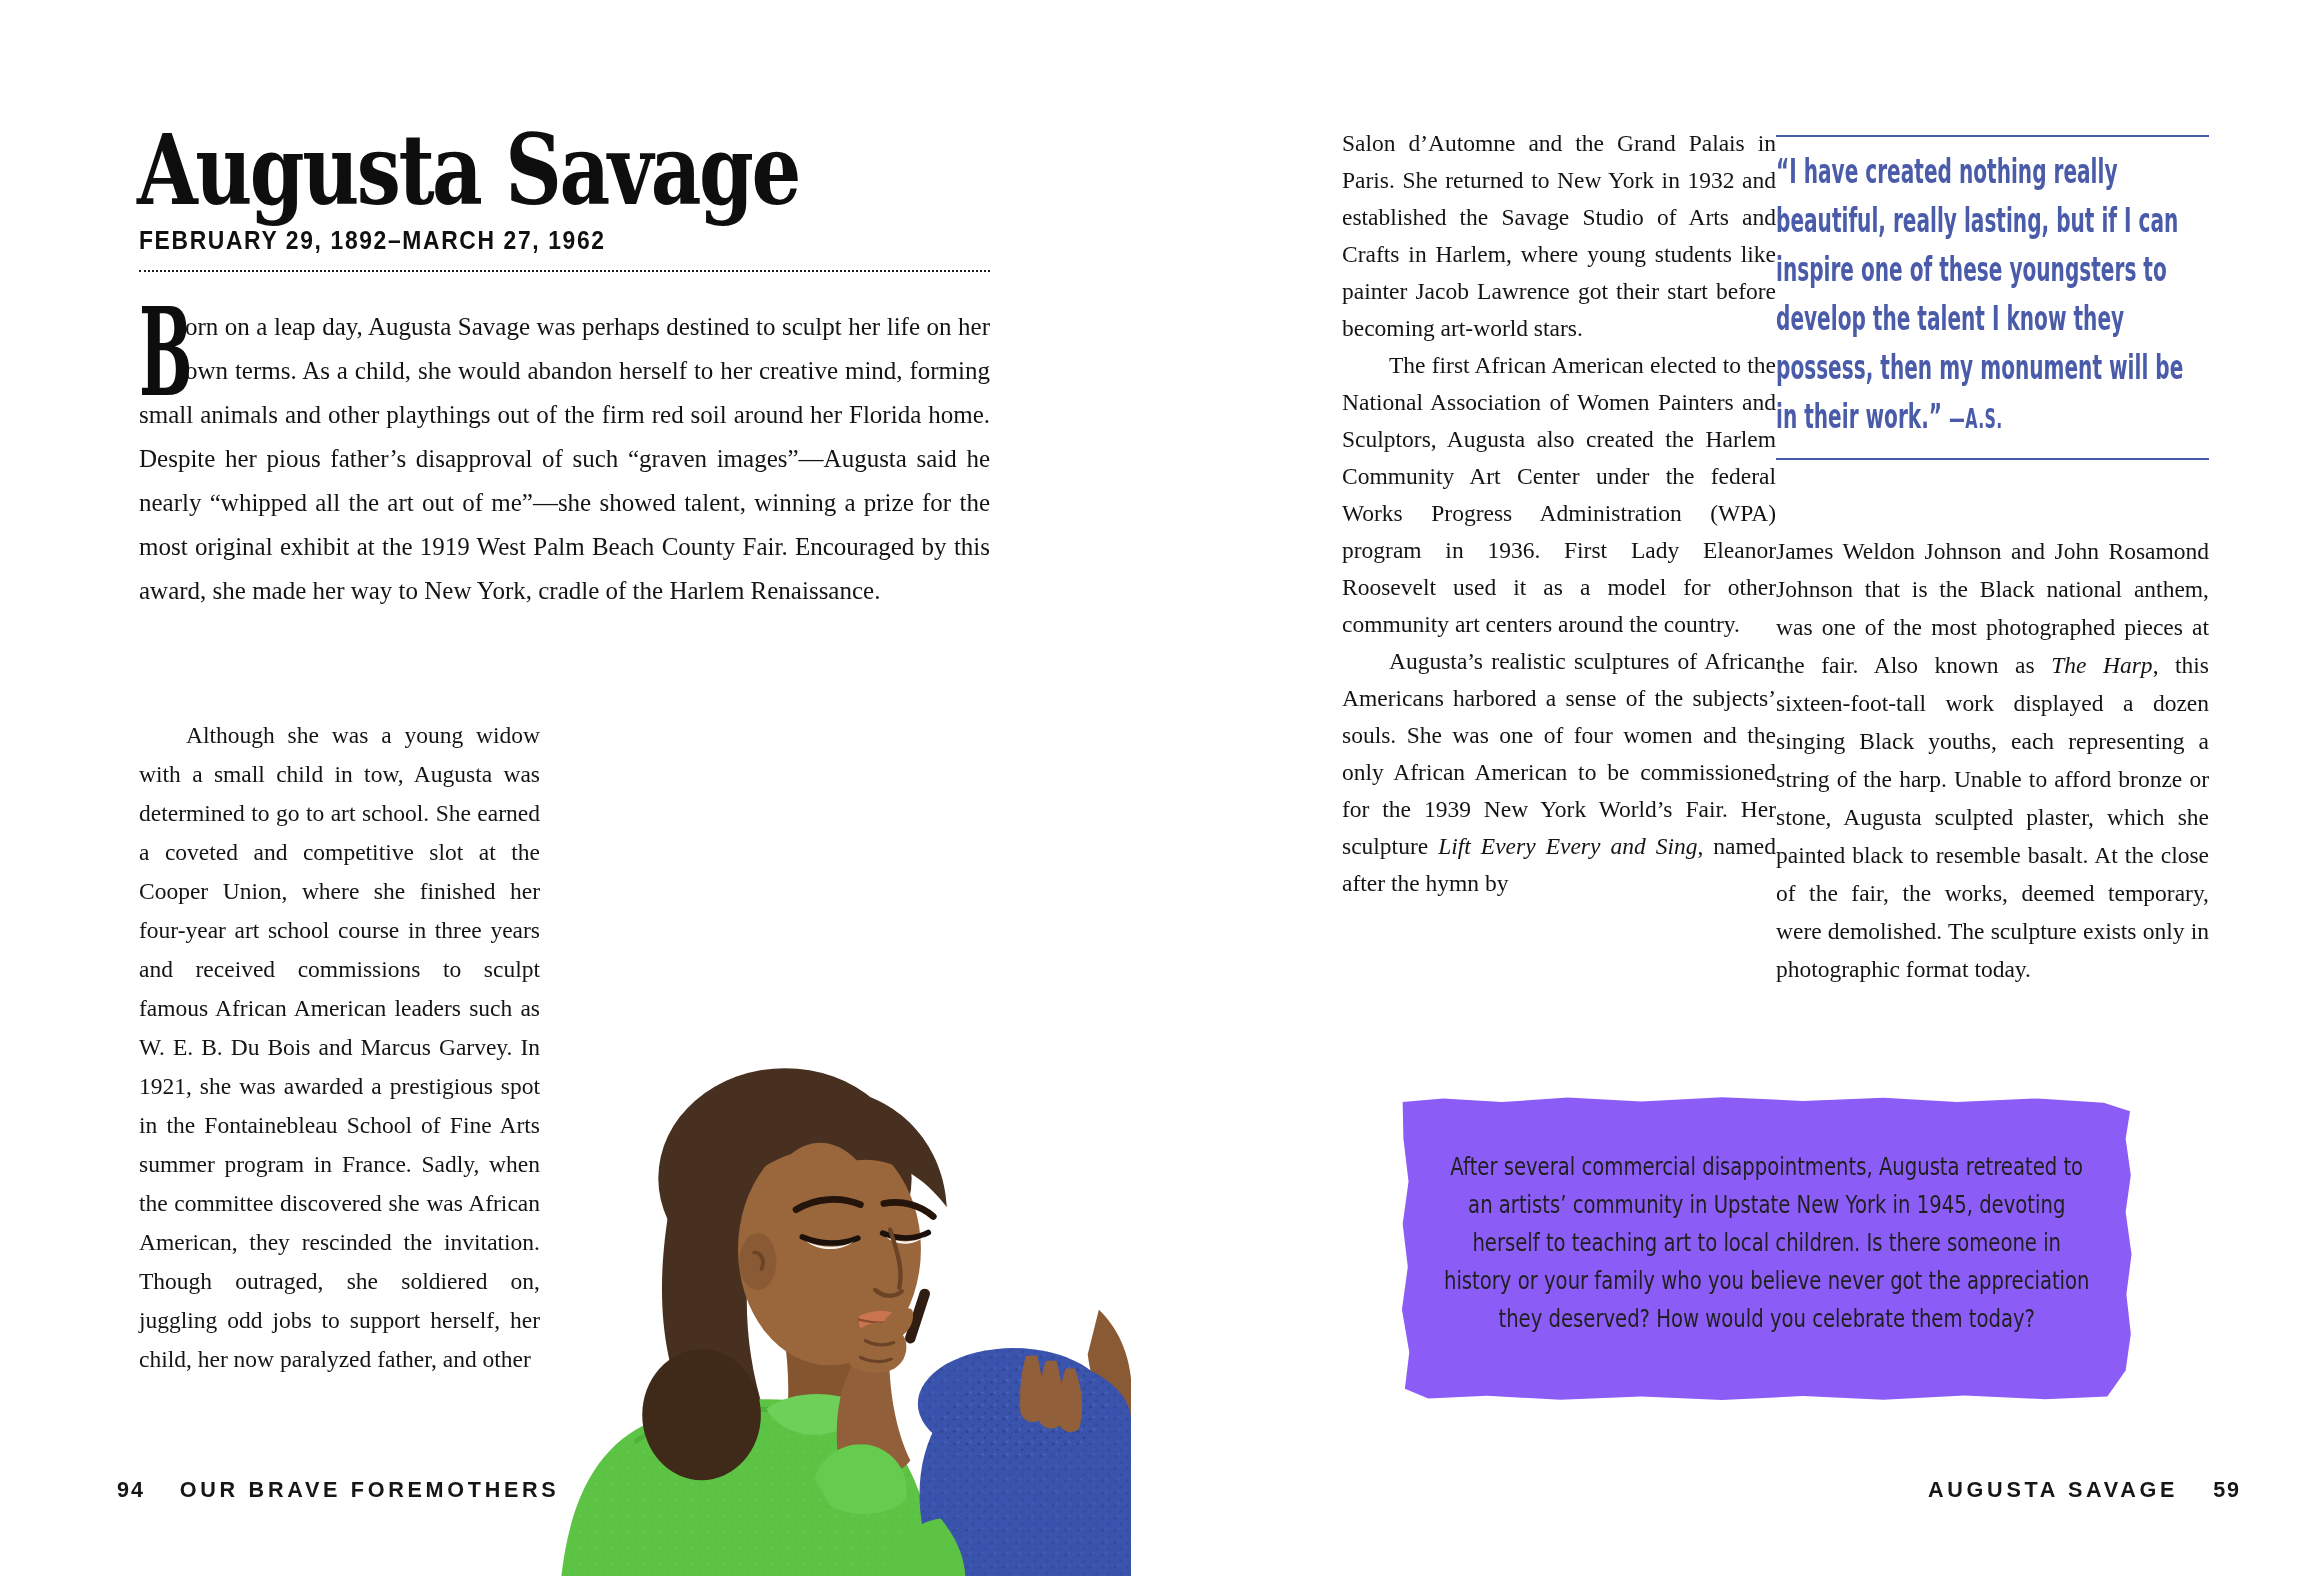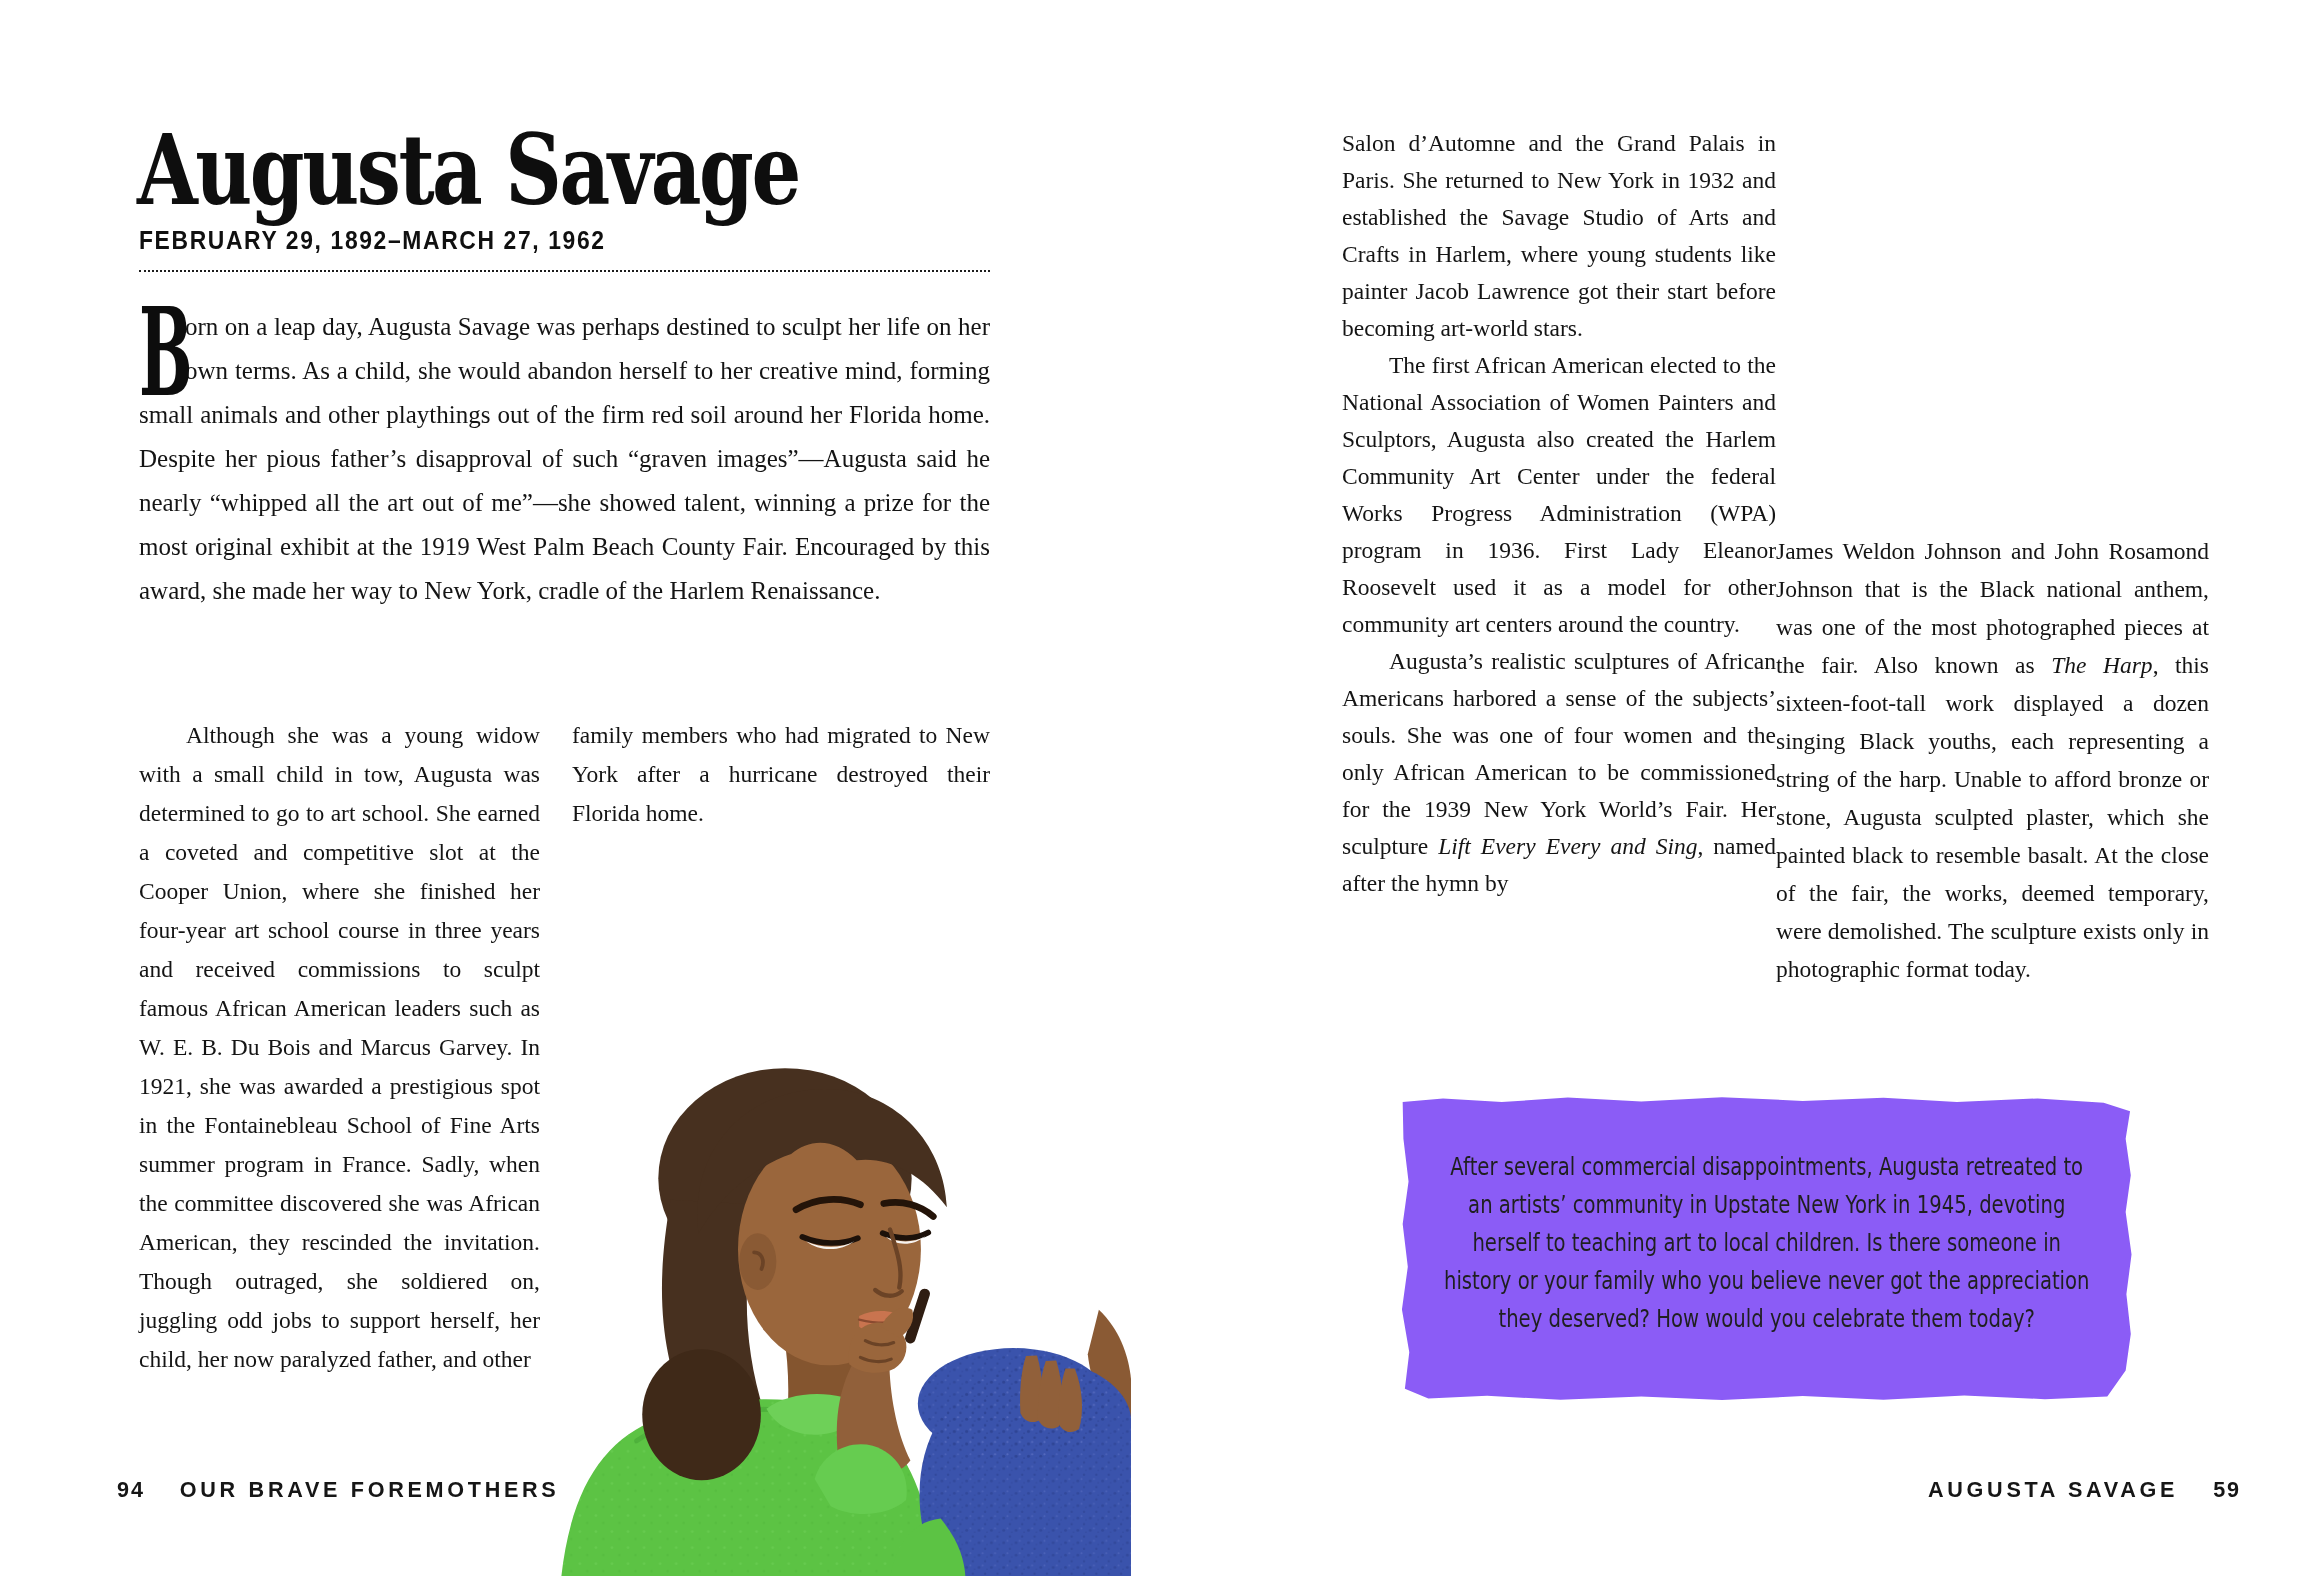--- a/index.html
+++ b/index.html
@@ -66,21 +66,20 @@
   <div class="dotted-rule"></div>
 
   <div class="intro">
     <span class="dropcap">B</span><span>orn on a leap day, Augusta Savage was perhaps destined to sculpt her life on her own terms. As a child, she would abandon herself to her creative mind, forming small animals and other playthings out of the firm red soil around her Florida home. Despite her pious father’s disapproval of such “graven images”—Augusta said he nearly “whipped all the art out of me”—she showed talent, winning a prize for the most original exhibit at the 1919 West Palm Beach County Fair. Encouraged by this award, she made her way to New York, cradle of the Harlem Renaissance.</span>
   </div>
 
   <div class="body-col lcol1">
       <p class="indent"><span>Although she was a young widow with a small child in tow, Augusta was determined to go to art school. She earned a coveted and competitive slot at the Cooper Union, where she finished her four-year art school course in three years and received commissions to sculpt famous African American leaders such as W. E. B. Du Bois and Marcus Garvey. In 1921, she was awarded a prestigious spot in the Fontainebleau School of Fine Arts summer program in France. Sadly, when the committee discovered she was African American, they rescinded the invitation. Though outraged, she soldiered on, juggling odd jobs to support herself, her child, her now paralyzed father, and other</span></p>
     </div>
   <div class="body-col lcol2">
-      <p><span>family members who had migrated to New York after a hurricane destroyed their Florida home.</span></p>
     </div>
 
   <div class="footer footer-left">
     <span class="pagenum">94</span><span>OUR BRAVE FOREMOTHERS</span>
   </div>
 
   <div class="illustration">
     <svg viewBox="0 0 950 860" width="587" height="532" xmlns="http://www.w3.org/2000/svg">
       <defs>
         <pattern id="speck" width="20" height="20" patternUnits="userSpaceOnUse">
@@ -161,20 +160,25 @@
       </g>
     </svg>
   </div>
 
   <div class="body-col rcol1">
       <p><span>Salon d’Automne and the Grand Palais in Paris. She returned to New York in 1932 and established the Savage Studio of Arts and Crafts in Harlem, where young students like painter Jacob Lawrence got their start before becoming art-world stars.</span></p>
       <p class="indent"><span>The first African American elected to the National Association of Women Painters and Sculptors, Augusta also created the Harlem Community Art Center under the federal Works Progress Administration (WPA) program in 1936. First Lady Eleanor Roosevelt used it as a model for other community art centers around the country.</span></p>
       <p class="indent"><span>Augusta’s realistic sculptures of African Americans harbored a sense of the subjects’ souls. She was one of four women and the only African American to be commissioned for the 1939 New York World’s Fair. Her sculpture </span><span class="it">Lift Every Every and Sing</span><span>, named after the hymn by</span></p>
     </div>
 
+  <div class="pull-quote">
+    <div class="pq-inner">
+      <span>“I have created nothing really beautiful, really lasting, but if I can inspire one of these youngsters to develop the talent I know they possess, then my monument will be in their work.” </span><span class="pq-attr">—A.S.</span>
+    </div>
+  </div>
 
   <div class="body-col rcol2">
       <p><span>James Weldon Johnson and John Rosamond Johnson that is the Black national anthem, was one of the most photographed pieces at the fair. Also known as </span><span class="it">The Harp</span><span>, this sixteen-foot-tall work displayed a dozen singing Black youths, each representing a string of the harp. Unable to afford bronze or stone, Augusta sculpted plaster, which she painted black to resemble basalt. At the close of the fair, the works, deemed temporary, were demolished. The sculpture exists only in photographic format today.</span></p>
     </div>
 
   <div class="activity-box">
     <div class="box-text">After several commercial disappointments, Augusta retreated to an artists’ community in Upstate New York in 1945, devoting herself to teaching art to local children. Is there someone in history or your family who you believe never got the appreciation they deserved? How would you celebrate them today?</div>
   </div>
 
   <div class="footer footer-right">

